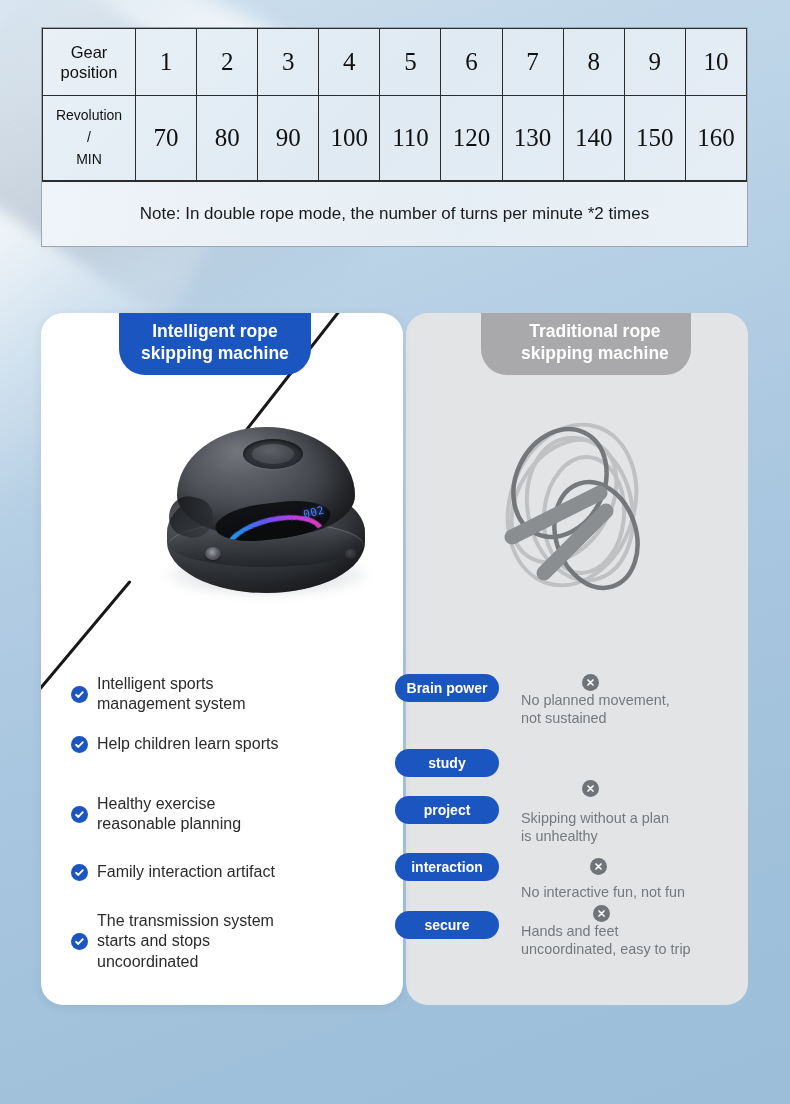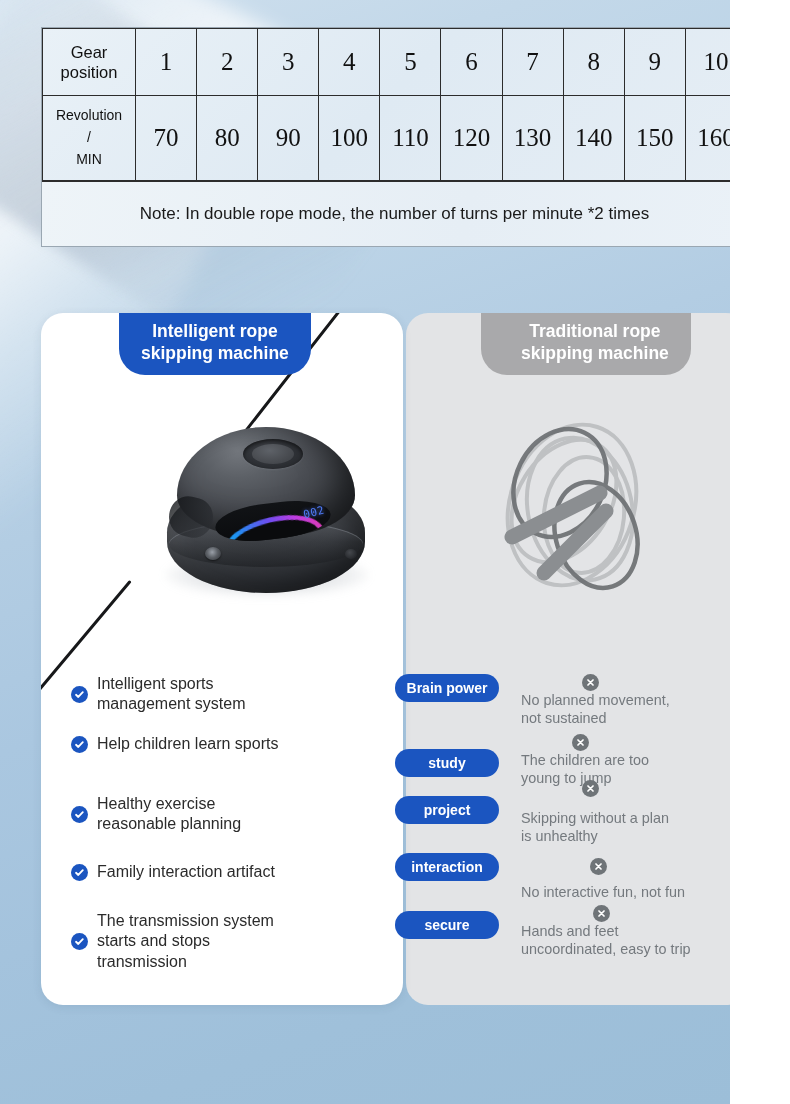--- a/index.html
+++ b/index.html
@@ -7,21 +7,21 @@
     padding: 0;
     background: #ffffff;
   }
   body {
     font-family: "Liberation Sans", sans-serif;
     -webkit-font-smoothing: antialiased;
   }
 
   #page {
     position: relative;
-    width: 730px;
+    width: 790px;
     height: 1104px;
     overflow: hidden;
     background:
       linear-gradient(160deg,
         #cfe0ee 0%,
         #c3d8e9 14%,
         #bcd4e7 26%,
         #b3cde3 40%,
         #aac7e0 55%,
         #a4c3dd 70%,
@@ -553,21 +553,21 @@
 
       <div class="frow" style="top:253px;">
         <span class="ico ico-check">
           <svg width="11" height="11" viewBox="0 0 12 12">
               <path d="M2.2 6.3 L4.7 8.7 L9.6 3.4" stroke="#fff" stroke-width="2" fill="none" stroke-linecap="round" stroke-linejoin="round"></path>
             </svg>
         </span>
         <span class="ftext">
           <span>The transmission system</span><br>
           <span>starts and stops</span><br>
-          <span>transmission</span>
+          <span>uncoordinated</span>
         </span>
       </div>
     </div>
 
     <div class="pill" style="top:361px;">Brain power</div>
     <div class="pill" style="top:436px;">study</div>
     <div class="pill" style="top:483px;">project</div>
     <div class="pill" style="top:540px;">interaction</div>
     <div class="pill" style="top:598px;">secure</div>
 
@@ -577,31 +577,20 @@
           <svg width="9" height="9" viewBox="0 0 10 10">
               <path d="M2.2 2.2 L7.8 7.8 M7.8 2.2 L2.2 7.8" stroke="#fff" stroke-width="1.9" stroke-linecap="round"></path>
             </svg>
         </span>
         <span class="ftext-gray">
           <span>No planned movement,</span><br>
           <span>not sustained</span>
         </span>
       </div>
 
-      <div class="frow" style="top:421px;">
-        <span class="ico ico-x">
-          <svg width="9" height="9" viewBox="0 0 10 10">
-              <path d="M2.2 2.2 L7.8 7.8 M7.8 2.2 L2.2 7.8" stroke="#fff" stroke-width="1.9" stroke-linecap="round"></path>
-            </svg>
-        </span>
-        <span class="ftext-gray">
-          <span>The children are too</span><br>
-          <span>young to jump</span>
-        </span>
-      </div>
 
       <div class="frow" style="top:467px;gap:12px;">
         <span class="ico ico-x">
           <svg width="9" height="9" viewBox="0 0 10 10">
               <path d="M2.2 2.2 L7.8 7.8 M7.8 2.2 L2.2 7.8" stroke="#fff" stroke-width="1.9" stroke-linecap="round"></path>
             </svg>
         </span>
         <span class="ftext-gray">
           <span>Skipping without a plan</span><br>
           <span>is unhealthy</span>

